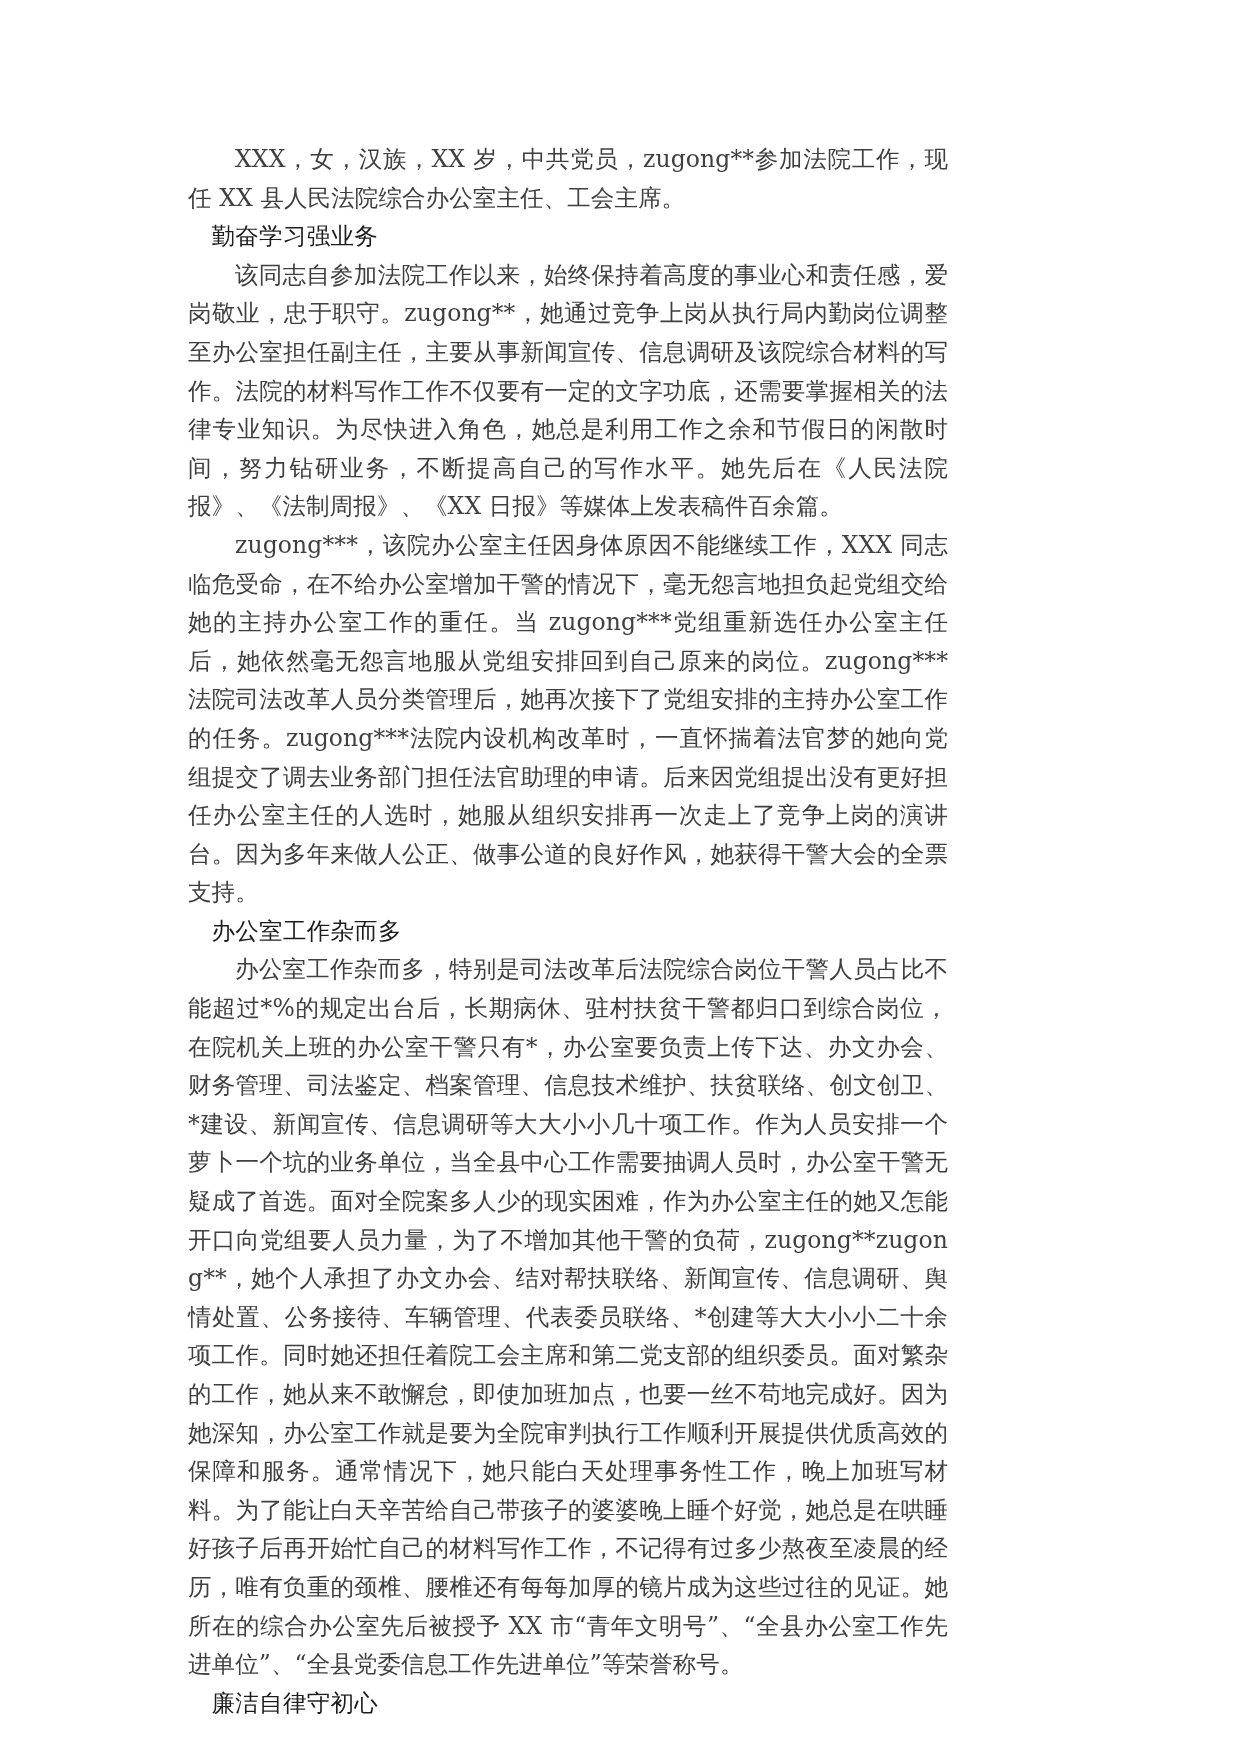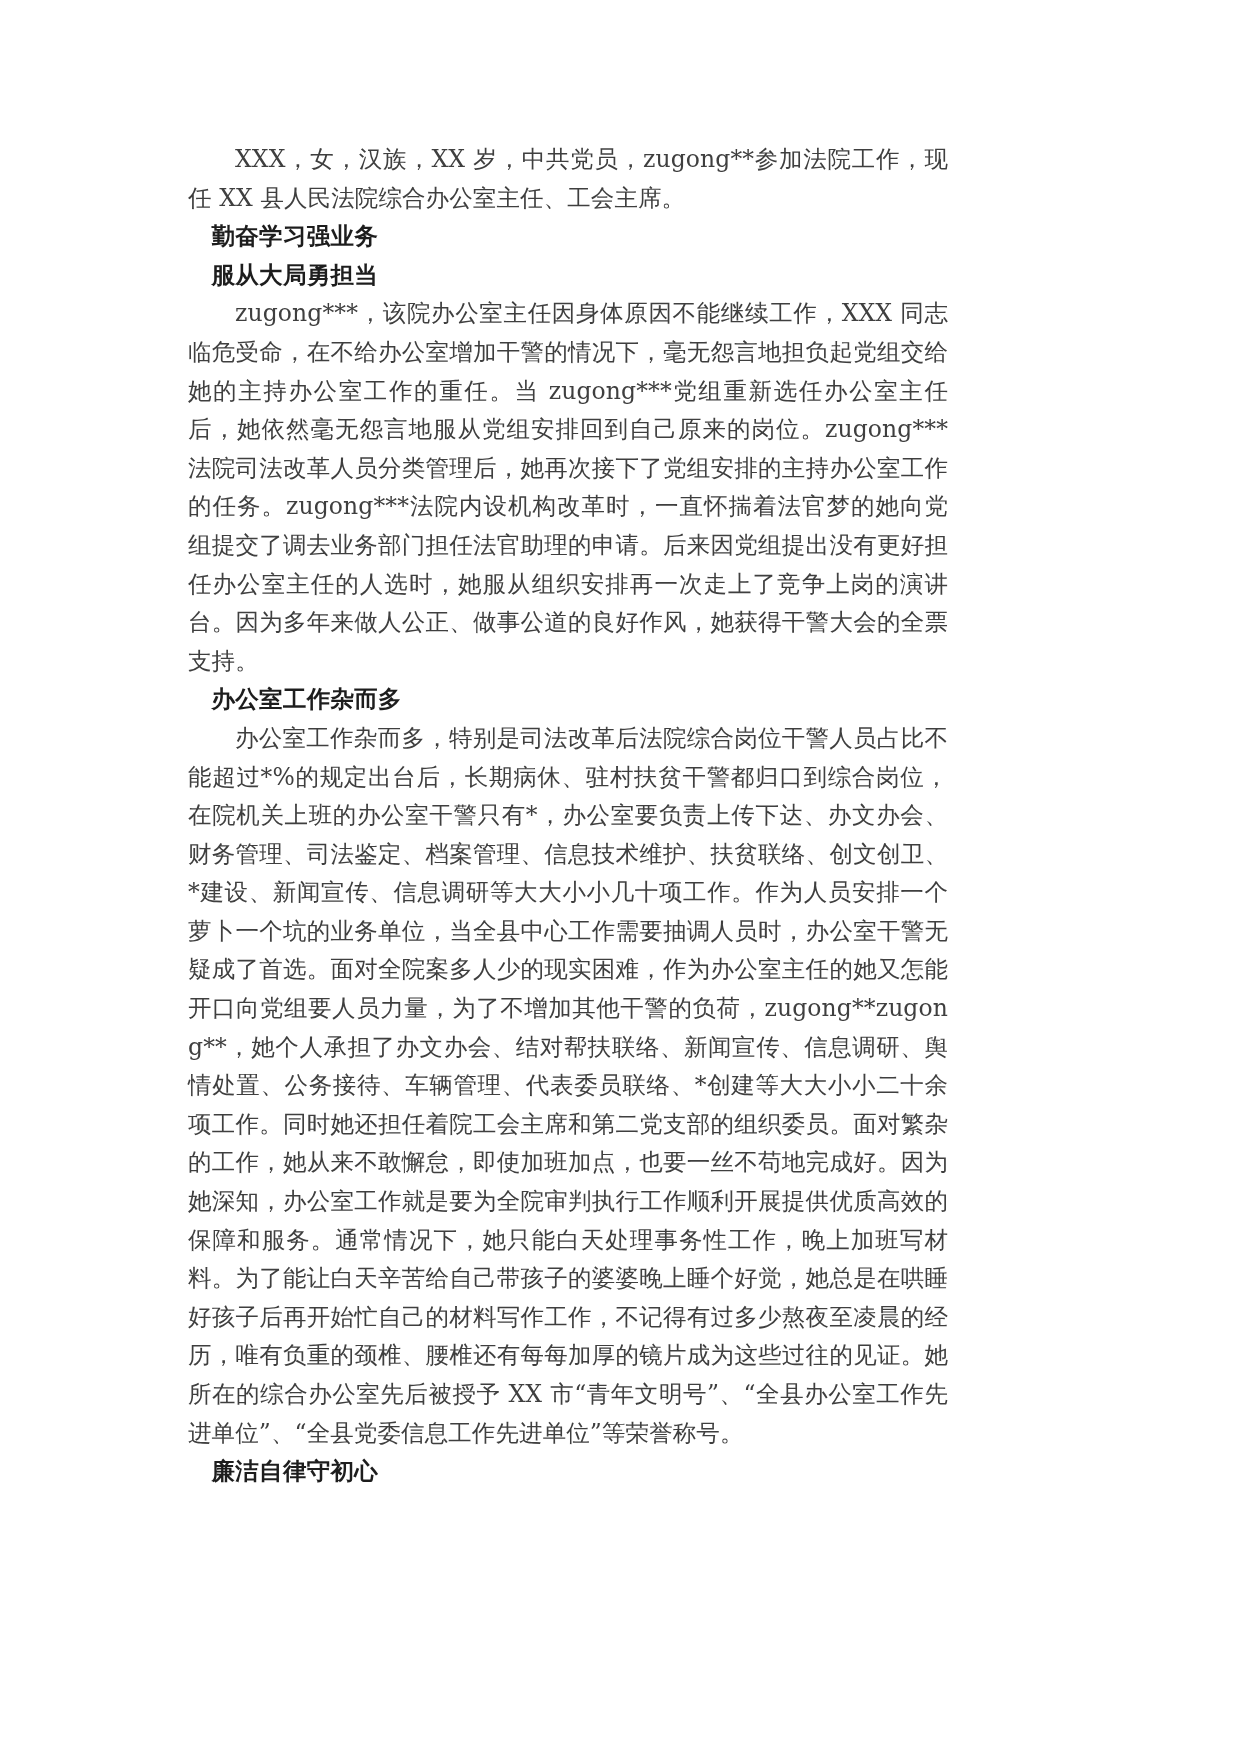--- a/index.html
+++ b/index.html
@@ -35,38 +35,38 @@
     text-justify: inter-ideograph;
     text-indent: 2em;
     color: #3f3f3f;
     letter-spacing: 0.1px;
     word-break: break-all;
   }
   h2.section-heading {
     margin: 0;
     font-size: 23.5px;
     line-height: 38.6px;
-    font-weight: bold;
+    font-weight: normal;
     text-indent: 1em;
     color: #1d1d1d;
     font-family: "DejaVu Sans", "Liberation Sans", sans-serif;
     letter-spacing: 0.3px;
   }
 </style>
 </head>
 <body>
 
 <div class="page">
   <div class="content">
 
     <p class="para">XXX，女，汉族，XX 岁，中共党员，zugong**参加法院工作，现任 XX 县人民法院综合办公室主任、工会主席。</p>
 
     <h2 class="section-heading">勤奋学习强业务</h2>
+    <p class="para">该同志自参加法院工作以来，始终保持着高度的事业心和责任感，爱岗敬业，忠于职守。zugong**，她通过竞争上岗从执行局内勤岗位调整至办公室担任副主任，主要从事新闻宣传、信息调研及该院综合材料的写作。法院的材料写作工作不仅要有一定的文字功底，还需要掌握相关的法律专业知识。为尽快进入角色，她总是利用工作之余和节假日的闲散时间，努力钻研业务，不断提高自己的写作水平。她先后在《人民法院报》、《法制周报》、《XX 日报》等媒体上发表稿件百余篇。</p>
 
-    <h2 class="section-heading">服从大局勇担当</h2>
     <p class="para">zugong***，该院办公室主任因身体原因不能继续工作，XXX 同志临危受命，在不给办公室增加干警的情况下，毫无怨言地担负起党组交给她的主持办公室工作的重任。当 zugong***党组重新选任办公室主任后，她依然毫无怨言地服从党组安排回到自己原来的岗位。zugong***法院司法改革人员分类管理后，她再次接下了党组安排的主持办公室工作的任务。zugong***法院内设机构改革时，一直怀揣着法官梦的她向党组提交了调去业务部门担任法官助理的申请。后来因党组提出没有更好担任办公室主任的人选时，她服从组织安排再一次走上了竞争上岗的演讲台。因为多年来做人公正、做事公道的良好作风，她获得干警大会的全票支持。</p>
 
     <h2 class="section-heading">办公室工作杂而多</h2>
     <p class="para">办公室工作杂而多，特别是司法改革后法院综合岗位干警人员占比不能超过*%的规定出台后，长期病休、驻村扶贫干警都归口到综合岗位，在院机关上班的办公室干警只有*，办公室要负责上传下达、办文办会、财务管理、司法鉴定、档案管理、信息技术维护、扶贫联络、创文创卫、*建设、新闻宣传、信息调研等大大小小几十项工作。作为人员安排一个萝卜一个坑的业务单位，当全县中心工作需要抽调人员时，办公室干警无疑成了首选。面对全院案多人少的现实困难，作为办公室主任的她又怎能开口向党组要人员力量，为了不增加其他干警的负荷，zugong**zugong**，她个人承担了办文办会、结对帮扶联络、新闻宣传、信息调研、舆情处置、公务接待、车辆管理、代表委员联络、*创建等大大小小二十余项工作。同时她还担任着院工会主席和第二党支部的组织委员。面对繁杂的工作，她从来不敢懈怠，即使加班加点，也要一丝不苟地完成好。因为她深知，办公室工作就是要为全院审判执行工作顺利开展提供优质高效的保障和服务。通常情况下，她只能白天处理事务性工作，晚上加班写材料。为了能让白天辛苦给自己带孩子的婆婆晚上睡个好觉，她总是在哄睡好孩子后再开始忙自己的材料写作工作，不记得有过多少熬夜至凌晨的经历，唯有负重的颈椎、腰椎还有每每加厚的镜片成为这些过往的见证。她所在的综合办公室先后被授予 XX 市“青年文明号”、“全县办公室工作先进单位”、“全县党委信息工作先进单位”等荣誉称号。</p>
 
     <h2 class="section-heading">廉洁自律守初心</h2>
 
   </div>
 </div>
 

